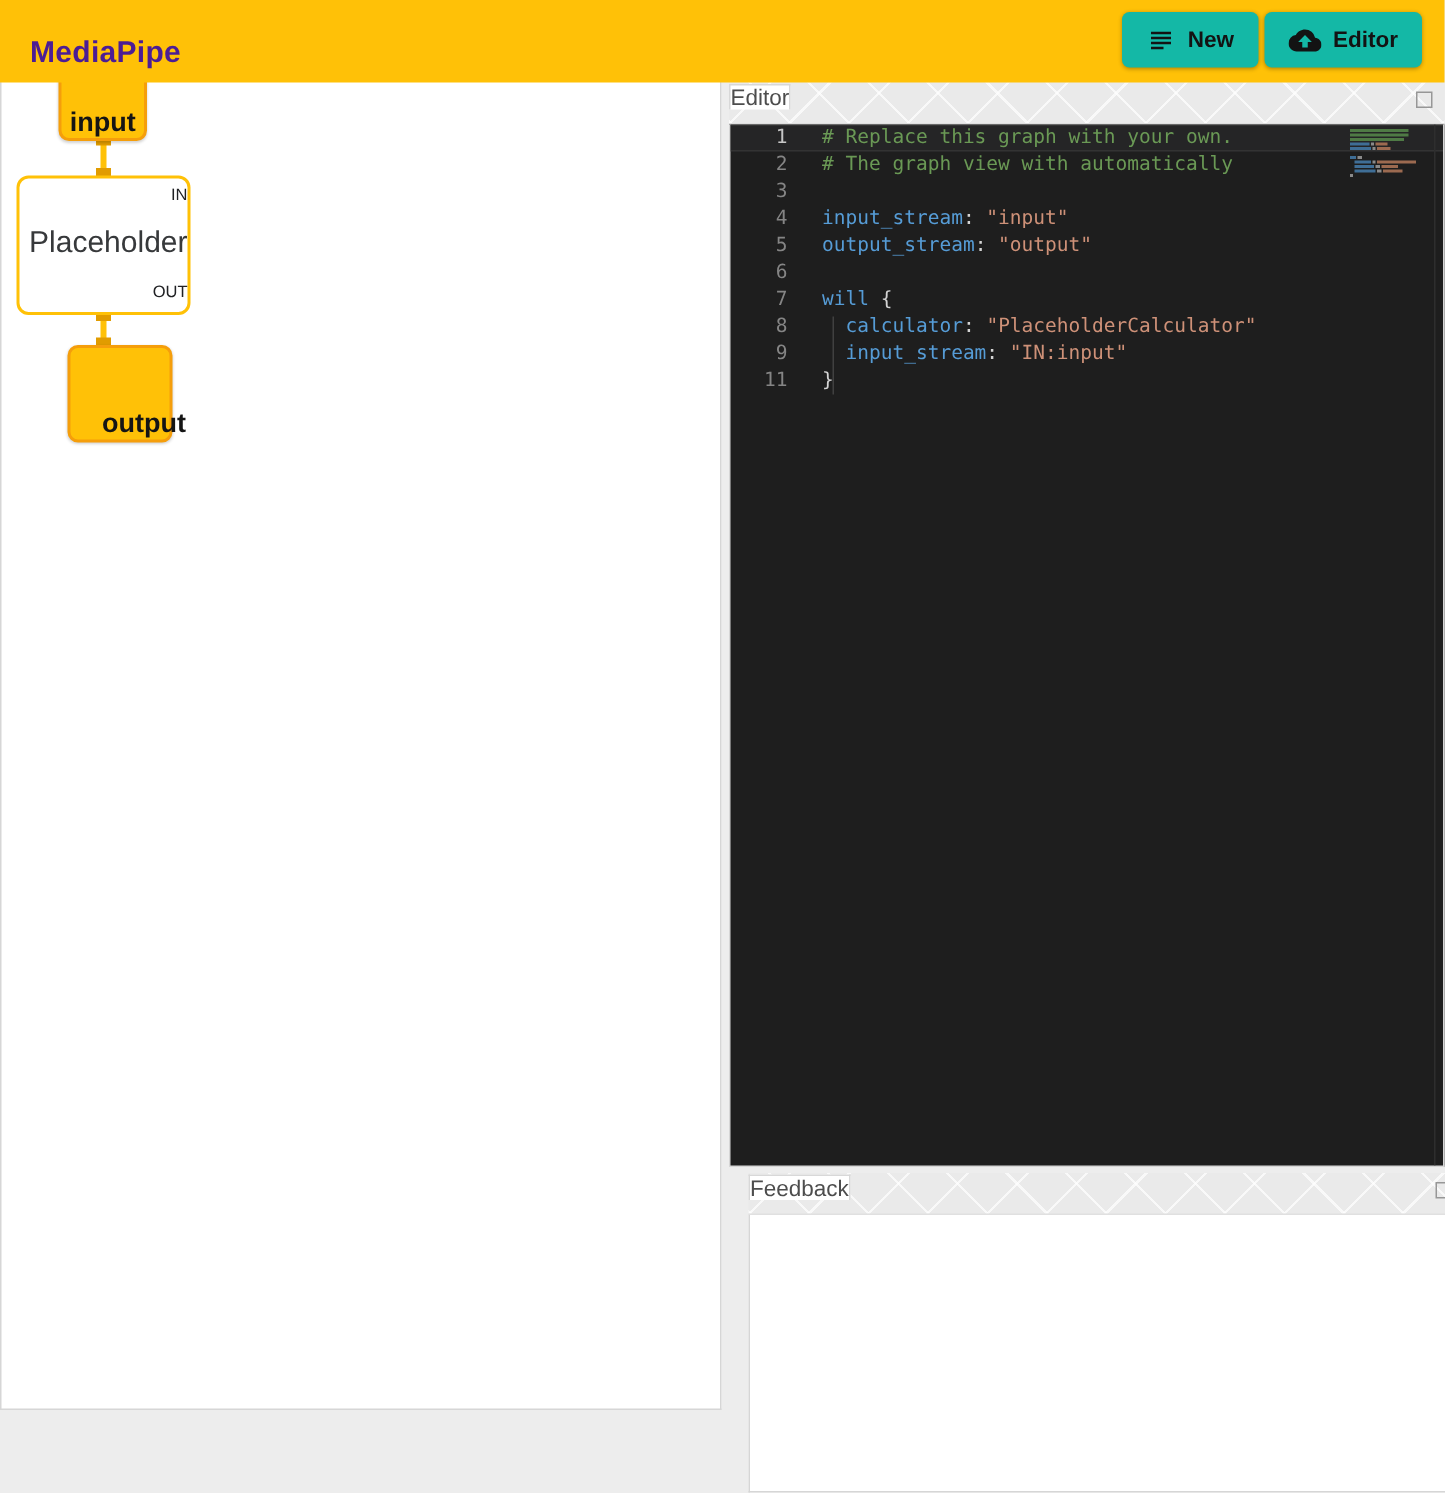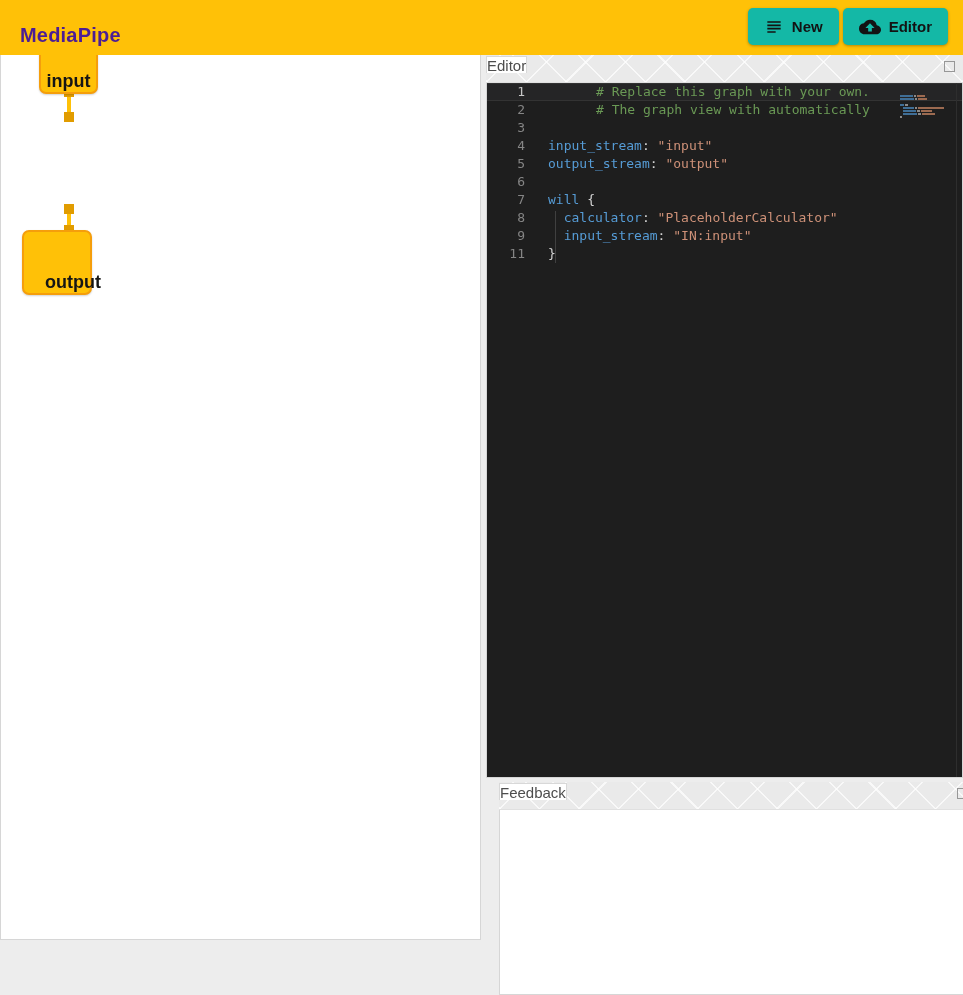--- a/index.html
+++ b/index.html
@@ -33,21 +33,21 @@
   .panel-content { position:relative; background:#fff; border:1px solid #d6d6d6; border-top:none; }
 
   
   #graph-panel   { left:0; top:55; width:481px; height:940px; }
   #graph-content { width:481px; height:912px; overflow:hidden; }
   .gnode { position:absolute; border-radius:7px; display:flex; align-items:flex-end;
            justify-content:center; cursor:grab; }
   .gnode.stream { background:#FFC107; border:2px solid #F59E0B; box-shadow:0 1px 2px rgba(0,0,0,.18);
                   font-size:18px; font-weight:700; color:#151515; }
   #node-input  { left:38px; top:8px;  width:59px; height:58px; }
-  #node-output { left:21px; top:202px; width:70px; height:65px;padding-left:32px; }
+  #node-output { left:44px; top:202px; width:70px; height:65px;padding-left:32px; }
   #node-placeholder { left:10px; top:89px; width:116px; height:93px;
                       background:#fff; border:2px solid #FFC107; border-radius:8px;
                       flex-direction:column; justify-content:space-between; padding:5px 0 7px; }
   #node-placeholder .port { font-size:11px; color:#202124; }
   #node-placeholder .nlabel { font-size:20px; font-weight:500; color:#37393b; }
   .edge { position:absolute; width:4px; background:#FFC107; }
   #edge-1 { left:66px; top:62px;  height:30px; }
   #edge-2 { left:66px; top:180px; height:26px; }
   .conn-sq { position:absolute; width:10px; height:10px; background:#E19C00; }
   #sq-1 { left:63px; top:59px;  }
@@ -58,21 +58,21 @@
   
   #editor-panel   { left:486px; top:55px; width:477px; height:723px; }
   #editor-content { width:477px; height:695px; background:#1E1E1E; border:1px solid #d6d6d6;
                     border-top:none; overflow:hidden; position:relative;
                     font-family:"DejaVu Sans Mono", monospace; font-size:13px; }
   .code-row { display:flex; height:18px; line-height:18px; white-space:pre; }
   .code-row.active { background:#252526; box-shadow:inset 0 1px 0 #333, inset 0 -1px 0 #333; }
   .code-row.active .gutter { color:#c6c6c6; }
   .gutter { width:48px; flex:0 0 48px; text-align:right; padding-right:10px; color:#858585; }
   .code-text { margin-left:13px; color:#D4D4D4; }
-  .tok-comment { color:#6A9955;margin-left:48px; }
+  .tok-comment { color:#6A9955; }
   .tok-key     { color:#569CD6; }
   .tok-string  { color:#CE9178; }
   .tok-punct   { color:#D4D4D4; }
   .tok-plain   { color:#D4D4D4; }
   #indent-guide { position:absolute; left:68px; top:128px; height:52px; width:1px; background:#404040; }
   #minimap { position:absolute; top:3px; right:16px; width:46px; }
   .mm-line { height:2px; margin-bottom:1px; display:flex; gap:1px; }
   .mm-tok { height:2px; display:inline-block; }
   .mm-tok.tok-comment { background:#4f7a45; }
   .mm-tok.tok-key     { background:#3f6e96; }
@@ -123,20 +123,25 @@
     <div class="edge" id="edge-2"></div>
     <div class="conn-sq" id="sq-1"></div>
     <div class="conn-sq" id="sq-2"></div>
     <div class="conn-sq" id="sq-3"></div>
     <div class="conn-sq" id="sq-4"></div>
 
     <div class="gnode stream" id="node-input">
       <span>input</span>
     </div>
 
+    <div class="gnode" id="node-placeholder">
+      <span class="port">IN</span>
+      <span class="nlabel">Placeholder</span>
+      <span class="port">OUT</span>
+    </div>
 
     <div class="gnode stream" id="node-output">
       <span>output</span>
     </div>
   </div>
 </div>
 
 <div class="panel" id="editor-panel">
   <div class="tabbar">
     <div class="tab">

